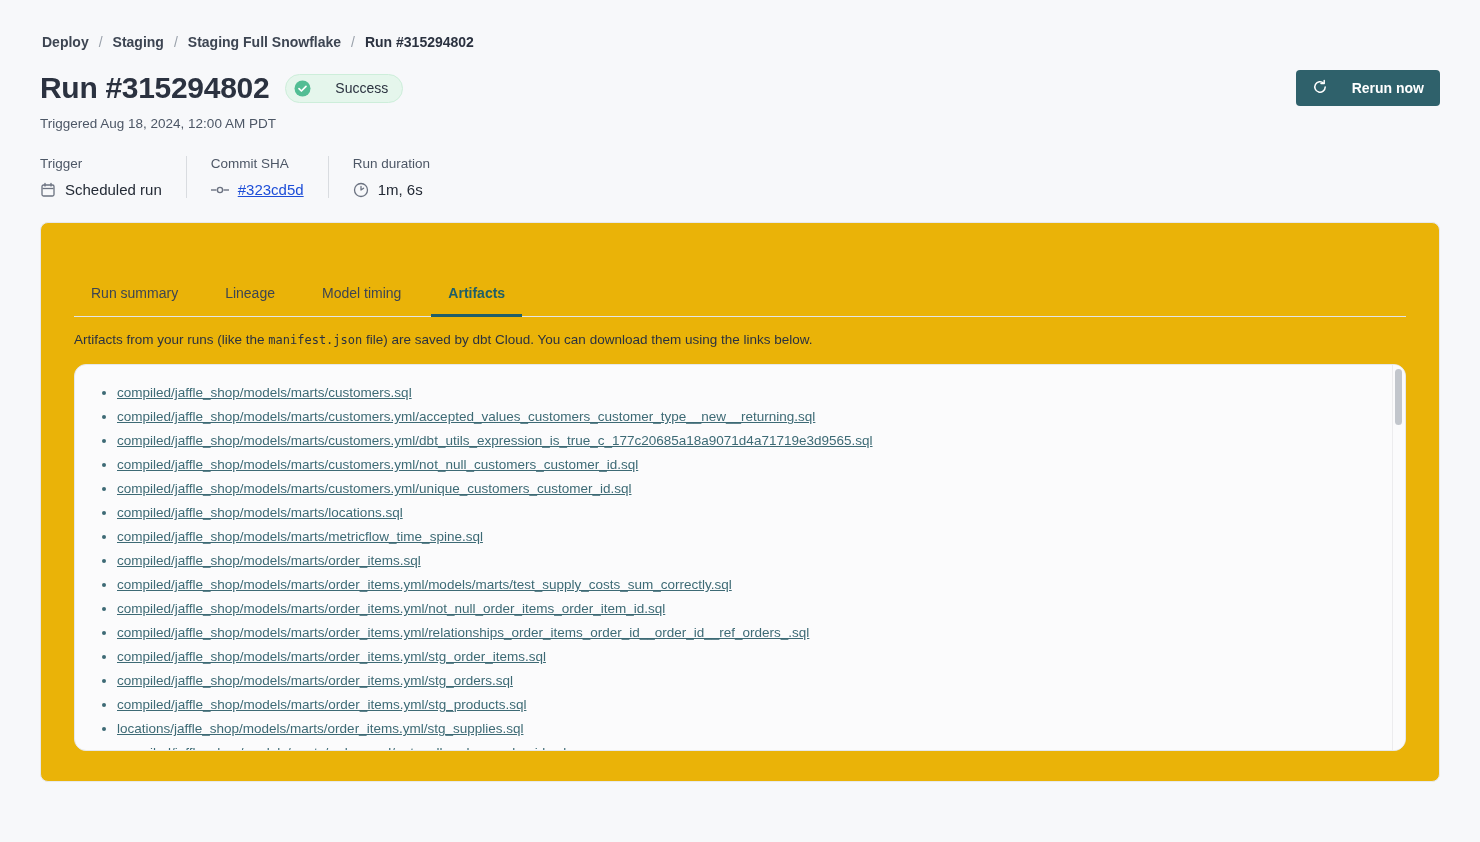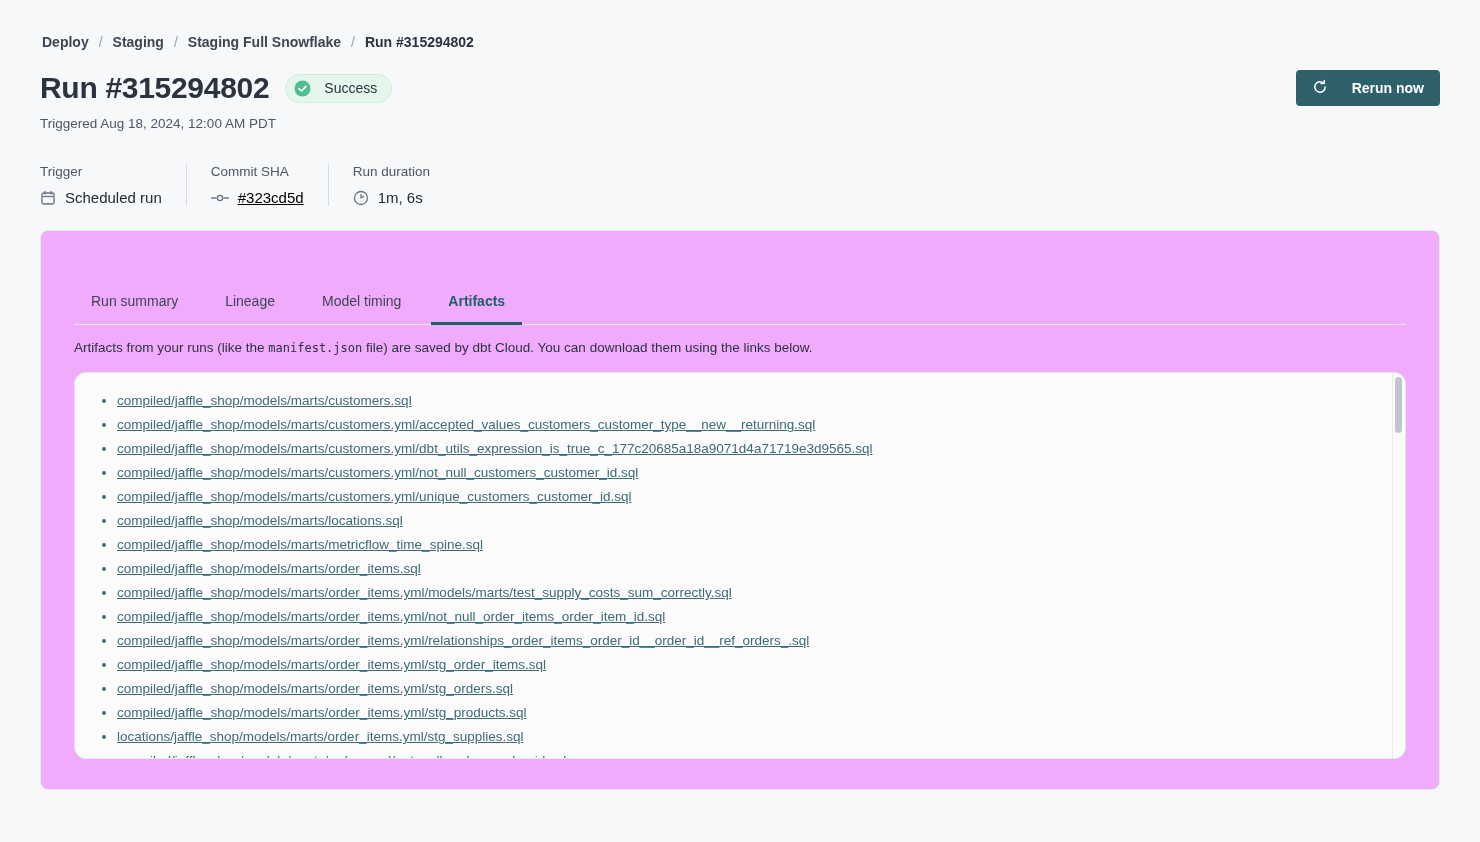--- a/index.html
+++ b/index.html
@@ -15,45 +15,45 @@
   .breadcrumb { margin-top: 34px; padding-left: 2px; font-size: 14px; font-weight: 700; color: #3d4552; display: flex; align-items: center; gap: 10px; }
   .breadcrumb a { color: #3d4552; text-decoration: none; cursor: pointer; }
   .breadcrumb .sep { color: #9aa1ab; font-weight: 400; }
   .breadcrumb .current { color: #2b3240; }
 
   
   .header-row { margin-top: 20px; display: flex; align-items: center; justify-content: space-between; }
   .title-wrap { display: flex; align-items: center; gap: 16px; }
   .page-title { font-size: 30px; font-weight: 700; color: #2b3240; letter-spacing: -0.3px; }
   .badge {
-    display: inline-flex; align-items: center; gap: 13px;
+    display: inline-flex; align-items: center; gap: 24px;
     background: #e5f6ec; border: 1px solid #cdeeda; border-radius: 16px;
     padding: 5px 14px 5px 8px; font-size: 14px; color: #2b3240;
   }
   .badge svg { display: block; }
   .btn-rerun {
     display: inline-flex; align-items: center; gap: 24px;
     background: #2f616b; color: #ffffff; border: none; border-radius: 4px;
     height: 36px; padding: 0 16px; font-size: 14px; font-weight: 700;
     font-family: "Liberation Sans", sans-serif; cursor: pointer;
   }
   .triggered { margin-top: 10px; font-size: 13.5px; color: #4d5766; }
 
   
-  .meta-row { margin-top: 33px; display: flex; align-items: stretch; }
+  .meta-row { margin-top: 25px; display: flex; align-items: stretch; }
   .meta-col { display: flex; flex-direction: column; gap: 10px; }
   .meta-label { font-size: 13.5px; color: #4d5766; }
   .meta-value { font-size: 15px; color: #232a35; display: flex; align-items: center; gap: 9px; }
   .meta-divider { width: 1px; background: #d9dce0; margin: 0 24px; }
-  .meta-value a { color: #000000; text-decoration: underline; }
+  .meta-value a { color: #1d4ed8; text-decoration: underline; }
   .meta-icon { display: flex; align-items: center; color: #6b7280; }
 
   
   .card {
-    margin-top: 24px; background: #f0abfc; border: 1px solid #e7e9ec;
+    margin-top: 24px; background: #eab308; border: 1px solid #e7e9ec;
     border-radius: 8px; height: 560px; padding: 0 33px;
   }
 
   
   .tabs { margin-top: 52px; display: flex; border-bottom: 1px solid #e3e5e8; }
   .tab {
     font-size: 14px; color: #3d4552; padding: 10px 17px 13px 17px; cursor: pointer;
     border-bottom: 3px solid transparent; margin-bottom: -1px; white-space: nowrap;
   }
   .tab + .tab { margin-left: 13px; }

